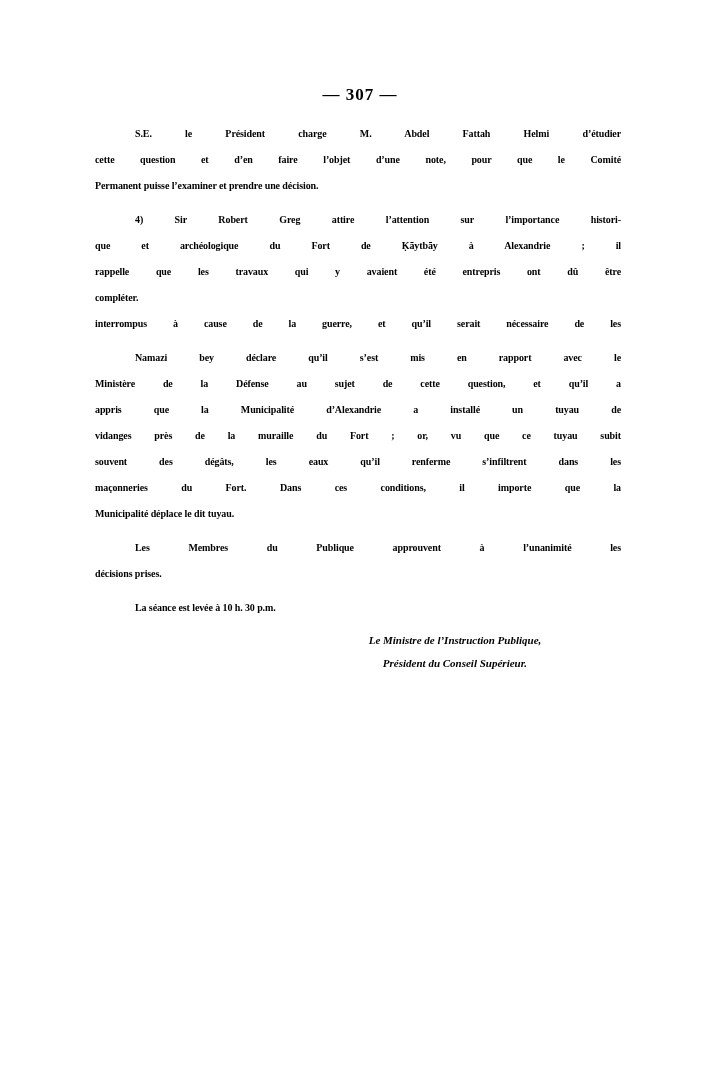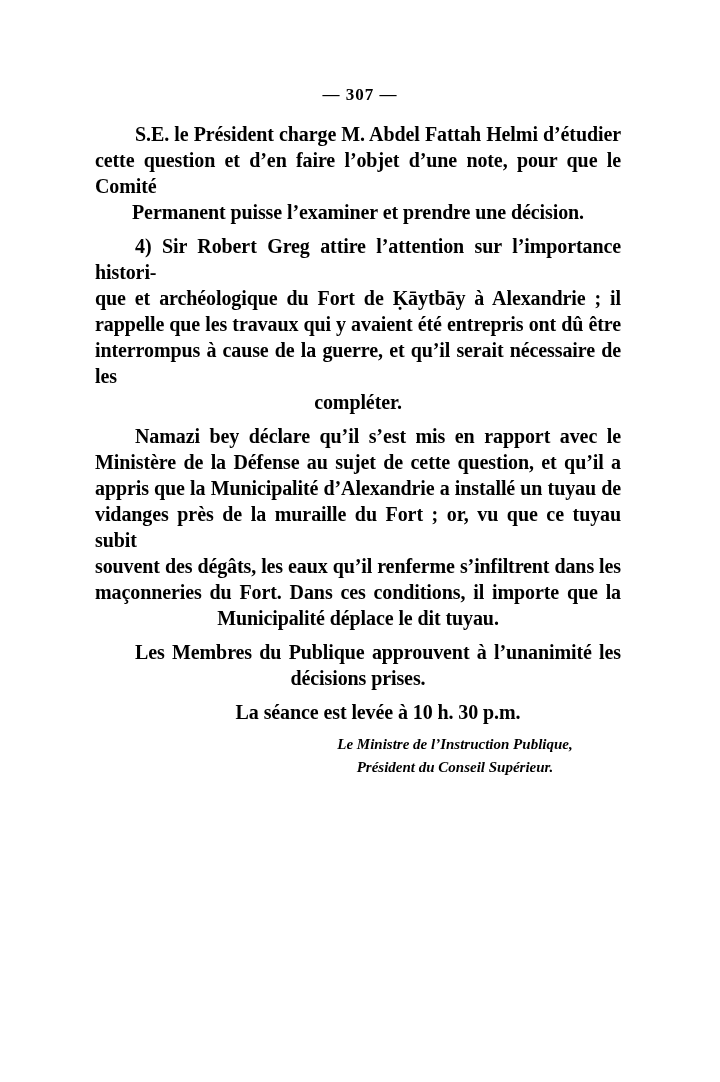--- a/index.html
+++ b/index.html
@@ -19,43 +19,43 @@
   .page-number {
     text-align: center;
     font-size: 17px;
     font-weight: bold;
     line-height: 22px;
     margin-bottom: 15px;
     letter-spacing: 1px;
   }
   .para {
     margin: 0 4px 8px 0;
-    font-size: 20px;
+    font-size: 10px;
     font-weight: 600;
     letter-spacing: -0.1px;
   }
   .ln {
     line-height: 26px;
-    text-align: center;
+    text-align: left;
   }
   .ln.j {
     text-align: justify;
     text-align-last: justify;
   }
   .ln.first {
     text-indent: 40px;
   }
   .signature {
     margin: 6px 20px 0 210px;
     width: 300px;
     text-align: center;
   }
   .sig-role {
     font-style: italic;
-    font-size: 15px;
+    font-size: 11px;
     font-weight: 600;
     line-height: 23px;
   }
   .sig-name {
     font-style: normal;
     font-size: 16px;
     font-weight: bold;
     line-height: 24px;
     letter-spacing: 0.3px;
   }
@@ -71,22 +71,22 @@
     <div class="para">
       <div class="ln j first">S.E. le Président charge M. Abdel Fattah Helmi d’étudier</div>
       <div class="ln j">cette question et d’en faire l’objet d’une note, pour que le Comité</div>
       <div class="ln">Permanent puisse l’examiner et prendre une décision.</div>
     </div>
 
     <div class="para">
       <div class="ln j first">4) Sir Robert Greg attire l’attention sur l’importance histori-</div>
       <div class="ln j">que et archéologique du Fort de Ḳāytbāy à Alexandrie ; il</div>
       <div class="ln j">rappelle que les travaux qui y avaient été entrepris ont dû être</div>
+      <div class="ln">compléter.</div>
       <div class="ln j">interrompus à cause de la guerre, et qu’il serait nécessaire de les</div>
-      <div class="ln">compléter.</div>
     </div>
 
     <div class="para">
       <div class="ln j first">Namazi bey déclare qu’il s’est mis en rapport avec le</div>
       <div class="ln j">Ministère de la Défense au sujet de cette question, et qu’il a</div>
       <div class="ln j">appris que la Municipalité d’Alexandrie a installé un tuyau de</div>
       <div class="ln j">vidanges près de la muraille du Fort ; or, vu que ce tuyau subit</div>
       <div class="ln j">souvent des dégâts, les eaux qu’il renferme s’infiltrent dans les</div>
       <div class="ln j">maçonneries du Fort. Dans ces conditions, il importe que la</div>
       <div class="ln">Municipalité déplace le dit tuyau.</div>

